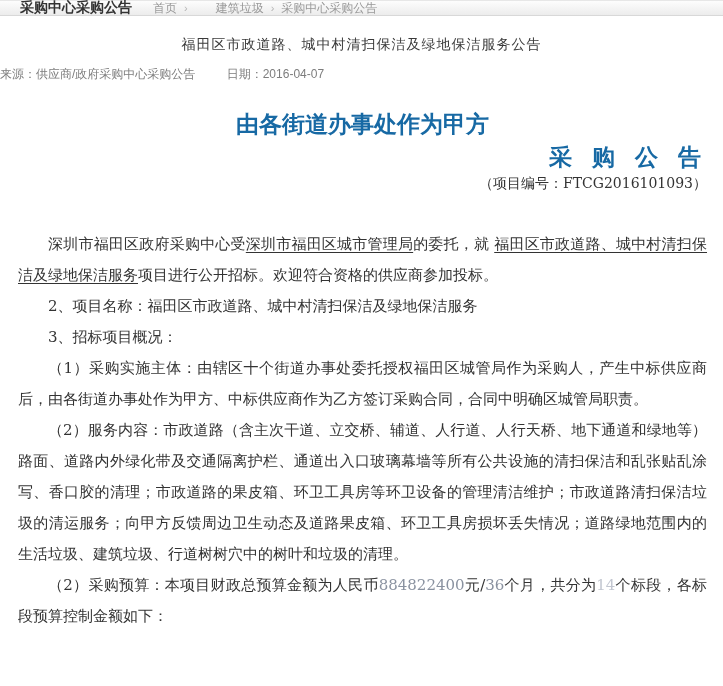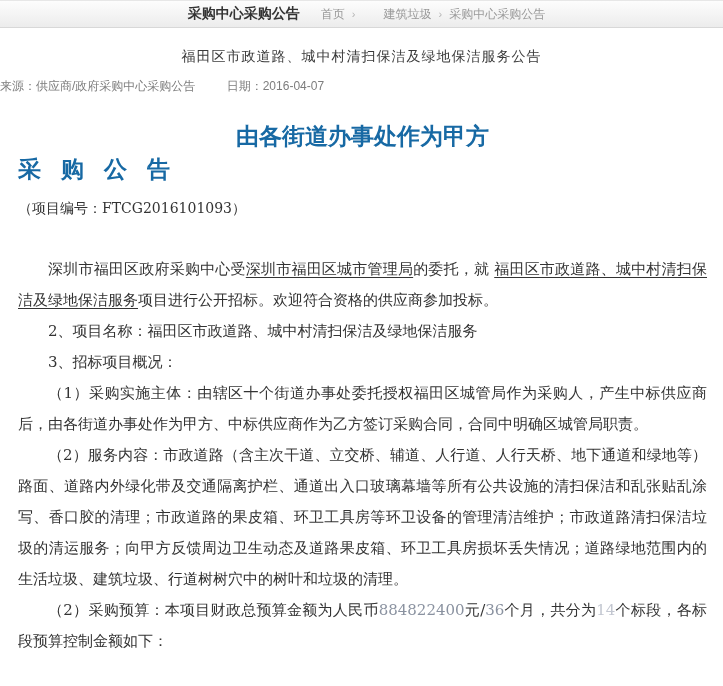--- a/index.html
+++ b/index.html
@@ -5,27 +5,27 @@
   html, body { margin: 0; padding: 0; background: #fff; }
   body {
     width: 723px;
     font-family: "Liberation Sans", sans-serif;
     color: #333;
   }
 
   
   .topbar {
     box-sizing: border-box;
-    height: 28px;
+    height: 16px;
     padding: 0 10px 0 20px;
     background: linear-gradient(#fdfdfd, #ececec);
     border-top: 1px solid #e7e7e7;
     border-bottom: 1px solid #d8d8d8;
     display: flex;
-    justify-content: center;
+    justify-content: flex-start;
     align-items: center;
   }
   .topbar-title {
     font-size: 14px;
     font-weight: bold;
     color: #333;
   }
   .breadcrumb {
     font-size: 12px;
     color: #999;
@@ -72,30 +72,29 @@
   }
   .org-heading {
     margin-top: 24px;
     text-align: center;
     color: #1769a4;
     font-size: 23px;
     font-weight: bold;
     line-height: 33px;
   }
   .notice-heading {
-    text-align: left;
+    text-align: right;
     color: #1769a4;
     font-size: 23px;
     font-weight: bold;
     line-height: 33px;
     letter-spacing: 6px;
   }
   .projno {
-    margin-top: 13px;
-    text-align: left;
+    text-align: right;
     font-size: 14px;
     color: #333;
     line-height: 20px;
   }
   .para {
     margin: 0;
     line-height: 31px;
     text-indent: 2em;
     text-align: justify;
   }

